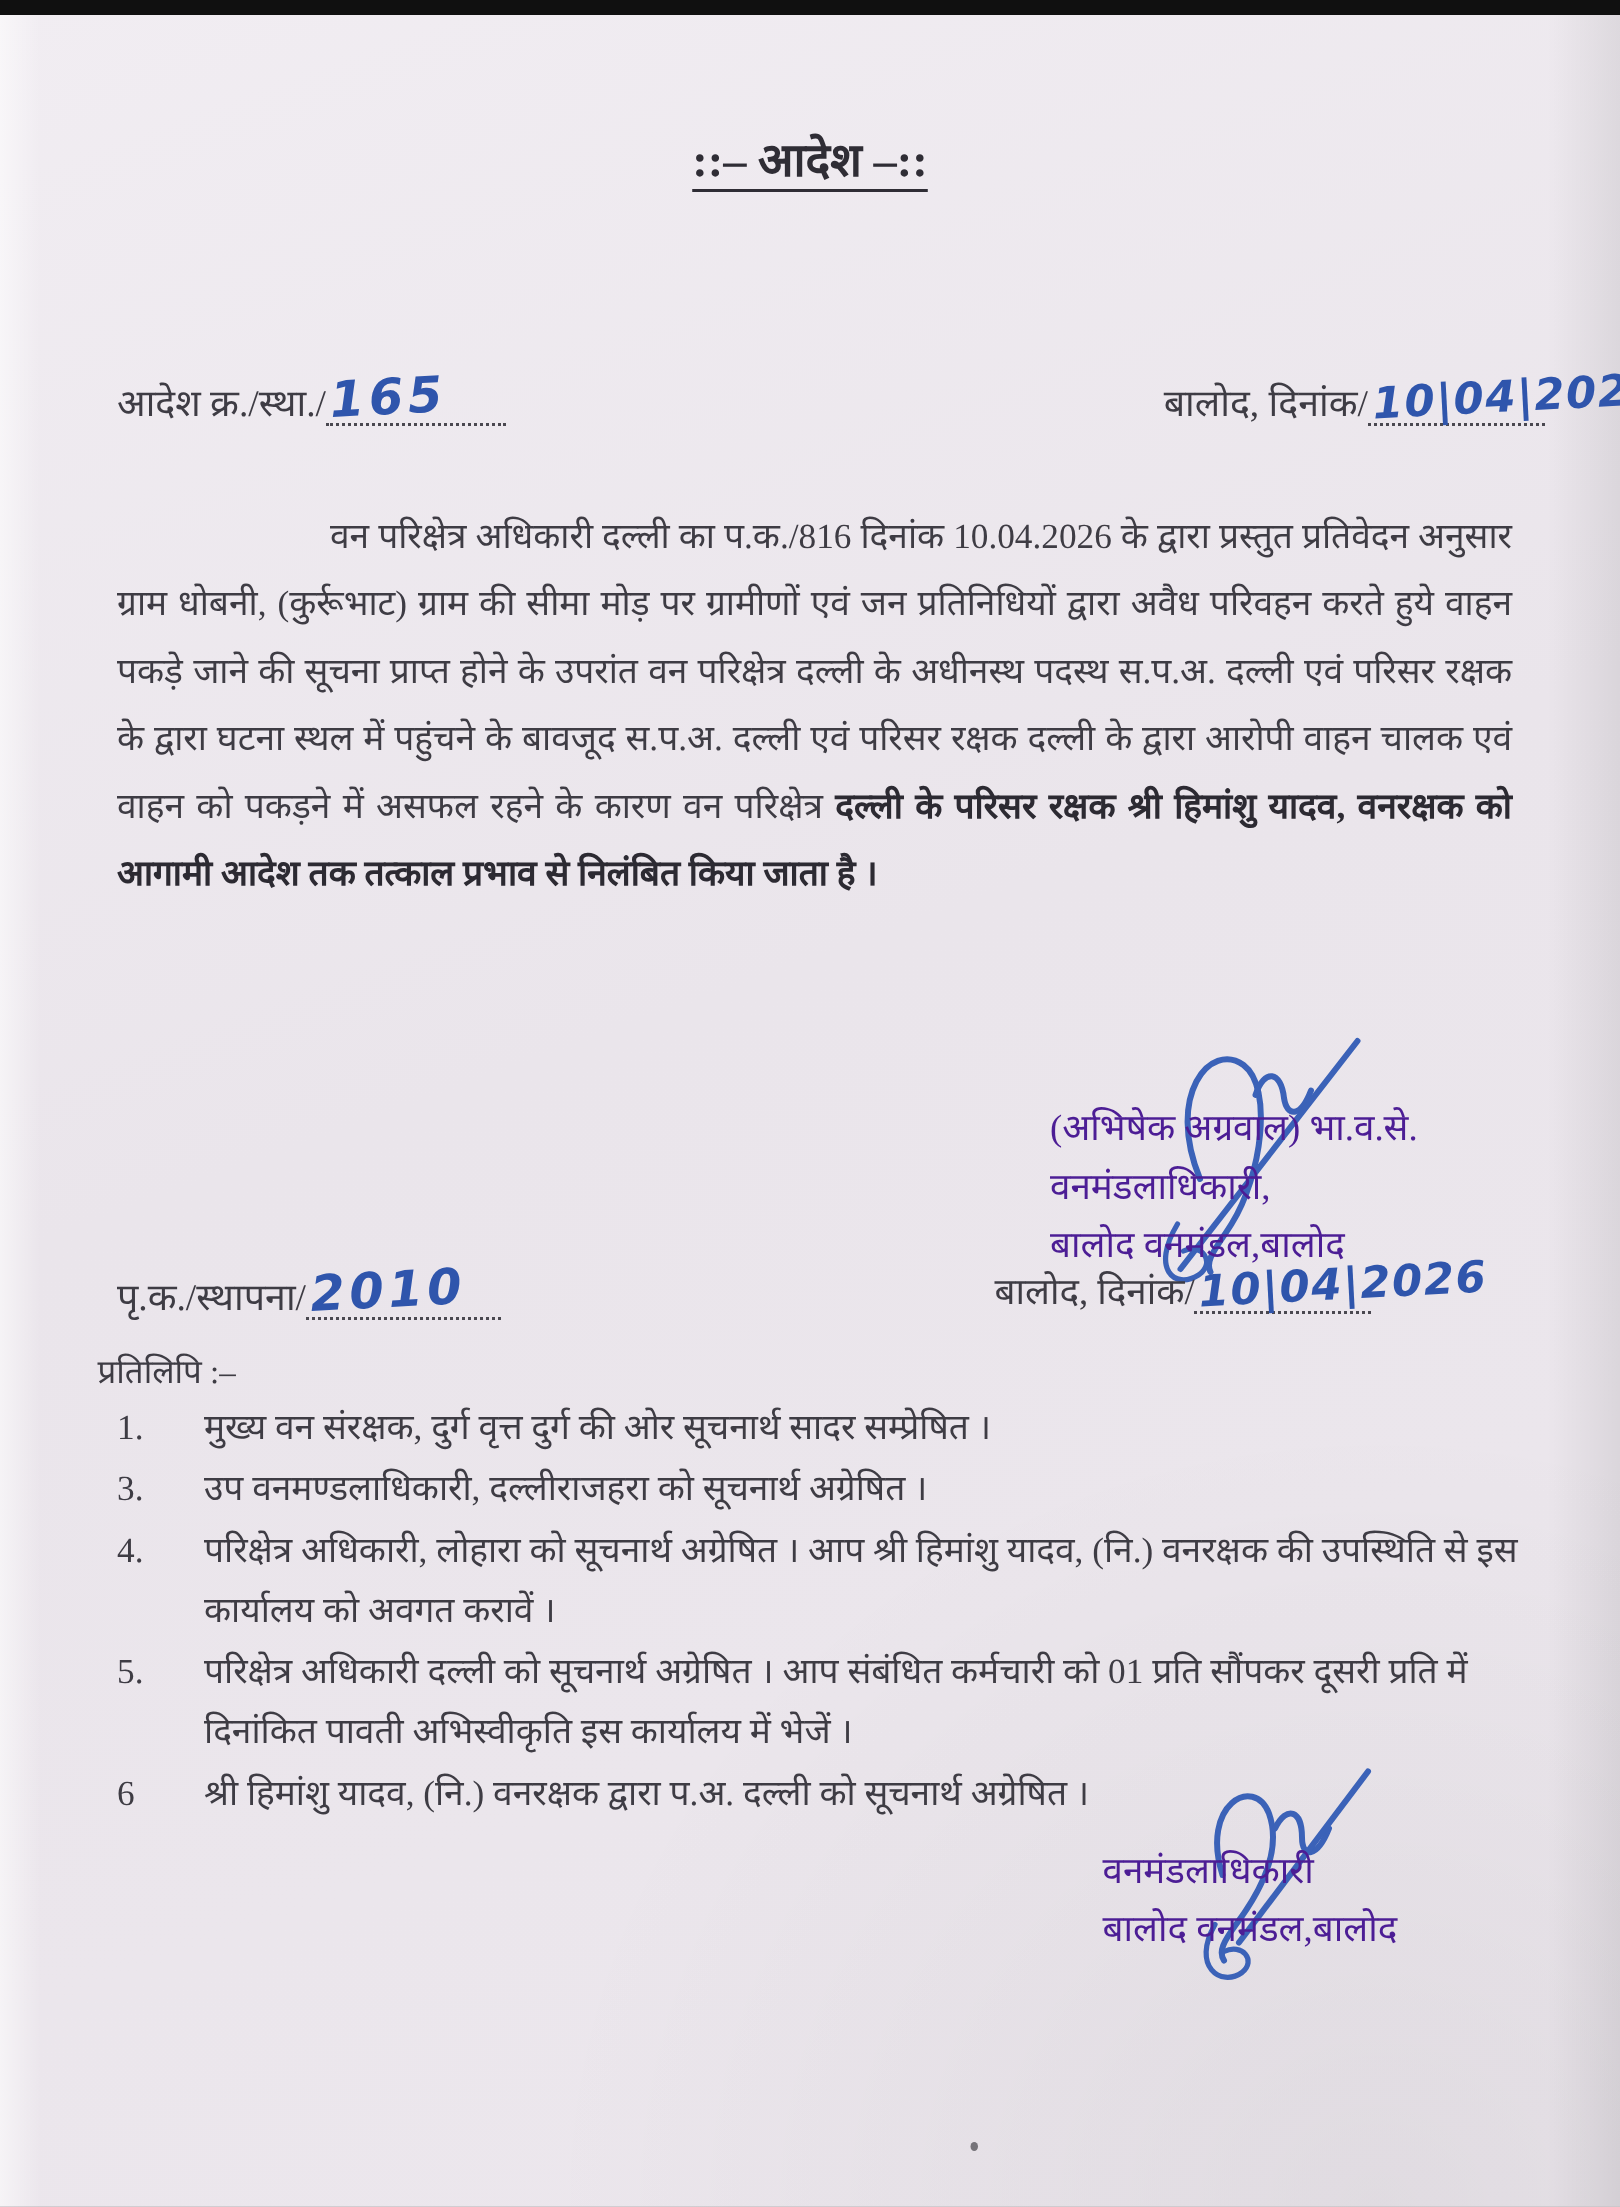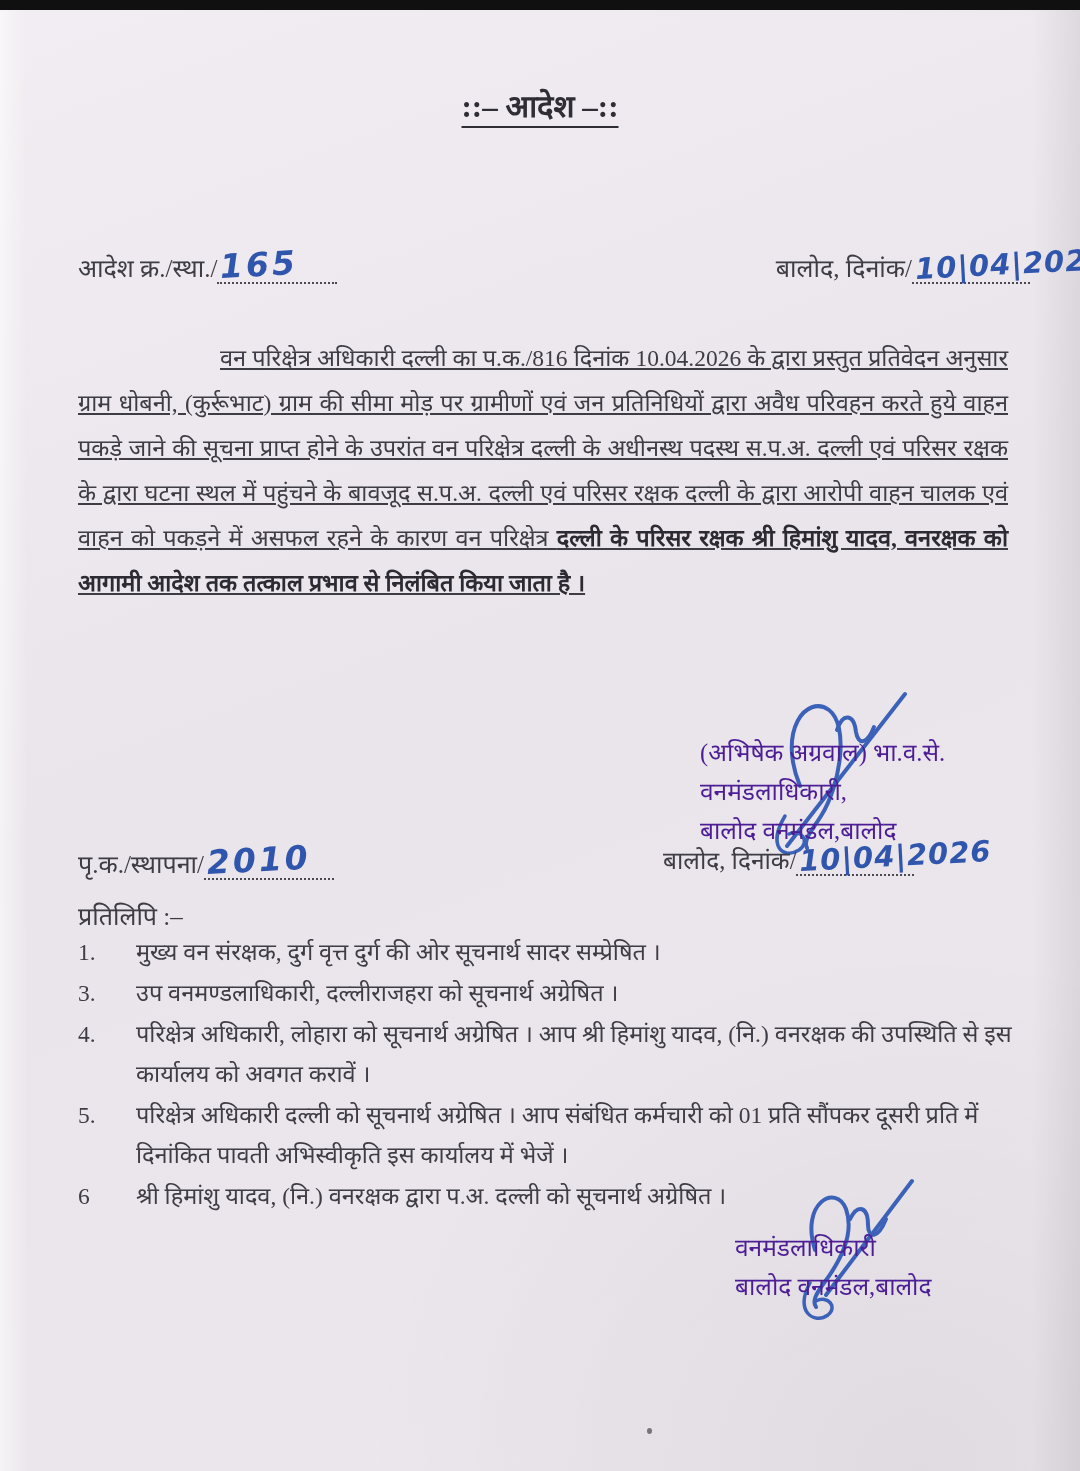--- a/index.html
+++ b/index.html
@@ -26,34 +26,34 @@
   .dots-date{min-width:118px;}
   .dots-est{min-width:130px;}
   .hand{position:absolute;left:4px;bottom:-4px;color:#2f55ac;
         font-family:"DejaVu Sans",sans-serif;font-style:italic;font-weight:bold;
         letter-spacing:3px;white-space:nowrap;transform:rotate(-3deg);transform-origin:left bottom;}
   .hand-big{font-size:33px;}
   .hand-date{font-size:29px;letter-spacing:1px;}
 
   .para{position:absolute;left:78px;width:930px;font-size:23.5px;line-height:45px;
         text-align:justify;color:#3e3c44;}
-  .p1{top:312px;text-indent:142px;text-decoration:underline;}
+  .p1{top:312px;text-indent:142px;}
   .p2{top:630px;text-indent:142px;}
   .bold-run{font-weight:bold;color:#2c2a32;}
 
   .sigblock{position:absolute;text-align:left;font-size:24.5px;line-height:39px;color:#4c1d95;}
   .sig-top{top:733px;left:700px;width:330px;}
   .sig-date-line{position:absolute;top:843px;left:663px;font-size:24.5px;white-space:nowrap;}
   .sig-bottom{top:1228px;left:735px;width:260px;font-size:24.5px;line-height:39px;}
   .scribble{position:absolute;pointer-events:none;}
   .scr-top{top:688px;left:745px;}
   .scr-bottom{top:1175px;left:770px;}
 
   .estline{position:absolute;top:846px;left:78px;font-size:25px;}
-  .copyhead{position:absolute;top:898px;left:78px;font-size:25px;}
+  .copyhead{position:absolute;top:898px;left:65px;font-size:22px;}
 
   .copylist{position:absolute;top:932px;left:78px;width:945px;font-size:23.5px;line-height:40px;}
   .copyrow{display:flex;margin-bottom:1px;}
   .copynum{width:58px;flex:none;}
   .copytext{flex:1;}
 
   .speck{position:absolute;width:5px;height:6px;border-radius:50%;background:#5a575e;
          top:1428px;left:647px;opacity:.8;}
 </style>
 </head>

